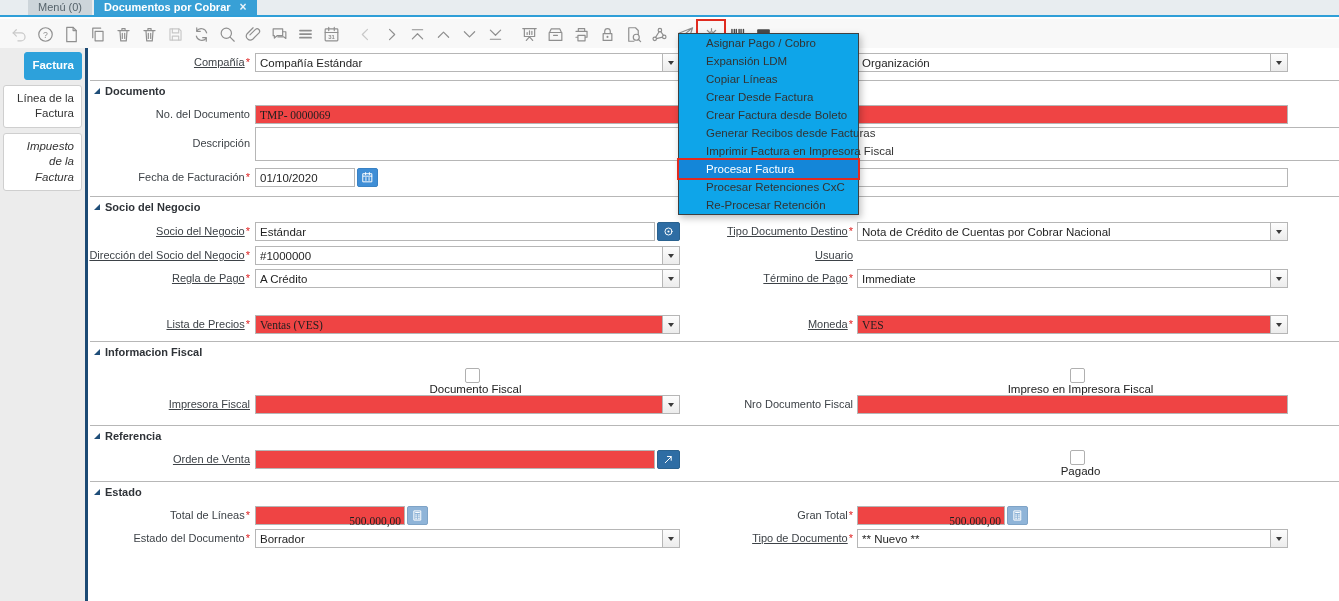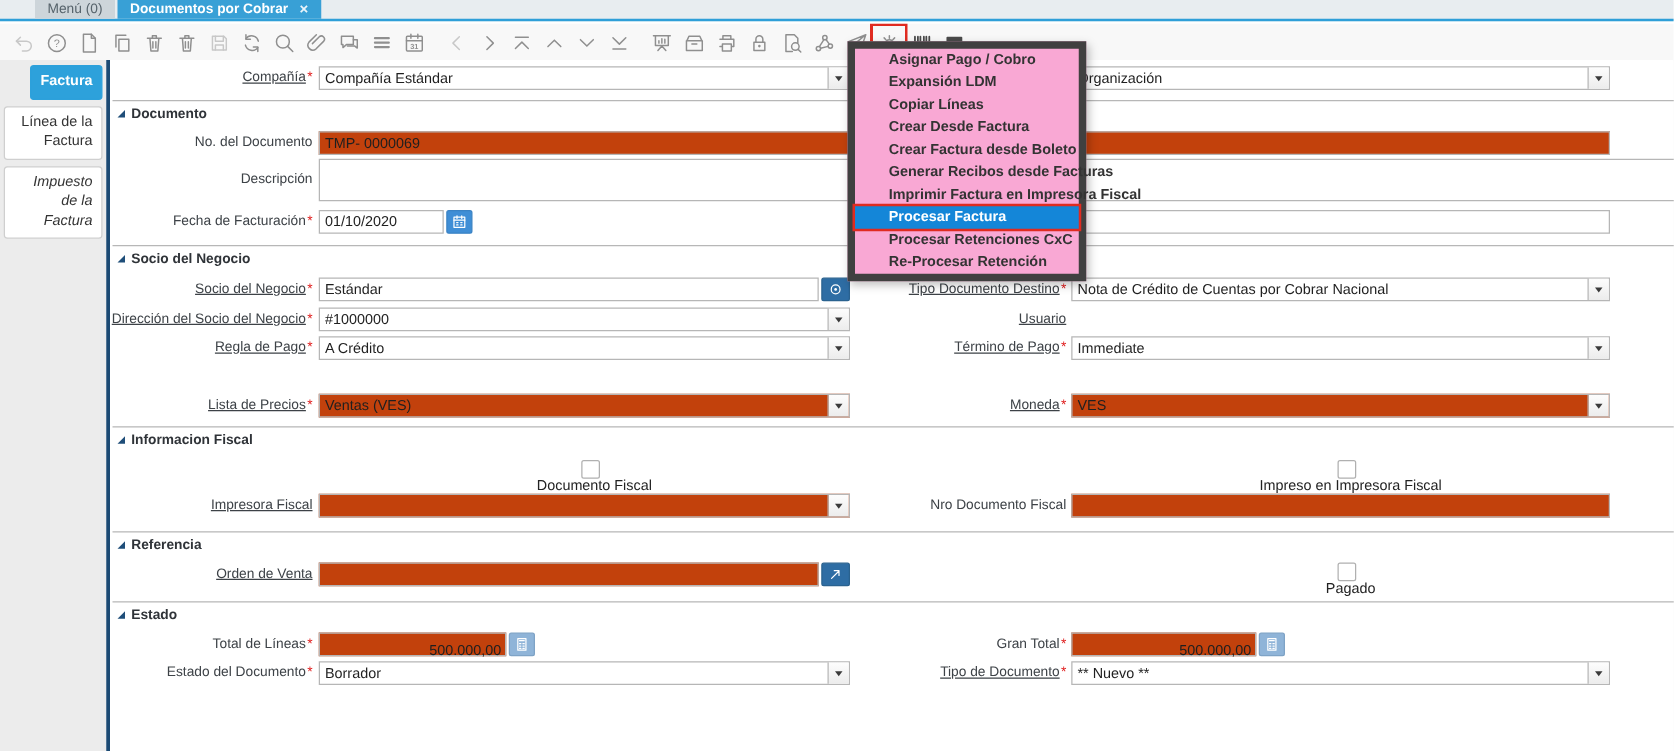--- a/index.html
+++ b/index.html
@@ -41,42 +41,42 @@
 
   .lbl{position:absolute;left:0;width:162px;top:3px;text-align:right;color:#3d4247;white-space:nowrap;}
   .rlbl{position:absolute;left:592px;width:173px;top:3px;text-align:right;color:#3d4247;white-space:nowrap;}
   .lnk{text-decoration:underline;}
   .req{color:#e02020;margin-left:1px;}
   .lf{position:absolute;left:167px;width:425px;top:0;display:flex;}
   .rf{position:absolute;left:769px;width:431px;top:0;display:flex;}
 
   .box{height:19px;border:1px solid #b6b6b6;background:#fff;display:flex;align-items:center;padding-left:4px;box-sizing:border-box;font-size:11.5px;color:#1f1f1f;flex:1;min-width:0;}
   .box .val{flex:1;overflow:hidden;white-space:nowrap;}
-  .box.ro{background:#c2410c;}
+  .box.ro{background:#ef4444;font-family:Liberation Serif, serif;}
   .box.num .val{text-align:right;padding-right:3px;margin-top:10px;}
   .dd{width:16px;align-self:stretch;border-left:1px solid #b6b6b6;background:linear-gradient(#fdfdfd,#ececec);display:flex;align-items:center;justify-content:center;}
   .dd::after{content:"";width:0;height:0;border-left:3.5px solid transparent;border-right:3.5px solid transparent;border-top:4px solid #3a3a3a;}
 
   .bbtn{width:23px;height:19px;margin-left:2px;background:#2e6da4;border:1px solid #2a628f;border-radius:2px;display:flex;align-items:center;justify-content:center;color:#fff;flex:0 0 auto;box-sizing:border-box;}
   .bbtn.cal{background:#3f8ed6;border-color:#3a82c4;width:21px;}
   .bbtn.calc{background:#8fb4d8;border-color:#7ea3c6;width:21px;}
   .bbtn svg{width:13px;height:13px;stroke:currentColor;fill:none;stroke-width:1.8;stroke-linecap:round;stroke-linejoin:round;}
 
   .w100{flex:0 0 100px;}
   .w150{flex:0 0 150px;}
   .w148{flex:0 0 148px;}
 
   .cb{width:13px;height:13px;border:1px solid #b0b0b0;background:#fff;border-radius:2px;margin-right:7px;flex:0 0 auto;}
   .cbrow{display:flex;align-items:center;padding-left:8px;color:#222;font-size:11.5px;flex-direction:column;}
 
   .ta{position:absolute;left:167px;right:2px;top:0;height:34px;border:1px solid #b6b6b6;background:#fff;box-sizing:border-box;}
   .ta::after{content:"";position:absolute;right:1px;bottom:1px;width:9px;height:9px;background:repeating-linear-gradient(135deg,transparent 0 2px,#9a9a9a 2px 3px);}
 
   
-  .menu{position:absolute;left:678px;top:33px;width:179px;background:#f9a8d4;border:6px solid #404040;box-shadow:2px 3px 7px rgba(0,0,0,.25);z-index:50;font-weight:bold;}
+  .menu{position:absolute;left:678px;top:33px;width:179px;background:#0ea5e9;border:1px solid #404040;box-shadow:2px 3px 7px rgba(0,0,0,.25);z-index:50;}
   .mitem{height:18px;line-height:18px;padding-left:27px;font-size:11.5px;color:#333;white-space:nowrap;}
   .mitem.sel{background:#1486d8;color:#fff;box-shadow:0 0 0 2px #e02b20;position:relative;z-index:1;}
 </style>
 </head>
 <body>
 
 <div class="screen">
 
   <div class="tabbar">
     <div class="wtab">

